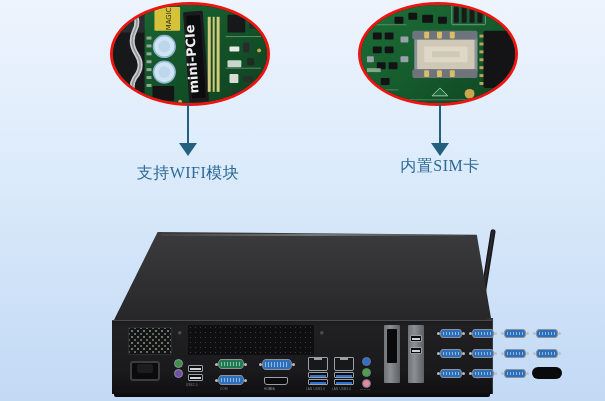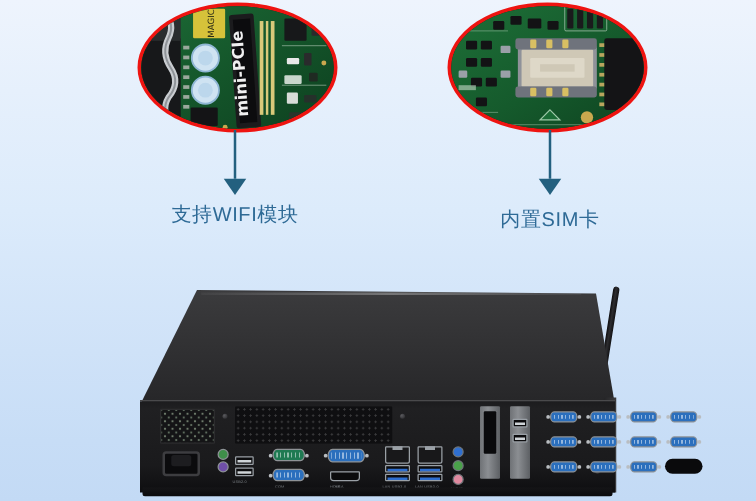--- a/index.html
+++ b/index.html
@@ -59,21 +59,21 @@
 
   
   .caption {
     position: absolute;
     text-align: center;
     color: #2e6a96;
     font-size: 16px;
     line-height: 1.45;
     letter-spacing: 0.5px;
     white-space: nowrap;
-    font-family: Liberation Sans, sans-serif;
+    font-family: Liberation Serif, serif;
   }
   .caption .line { display: block; }
 
   
   #chassis {
     position: absolute;
     left: 112px;
     top: 232px;
     width: 380px;
     height: 165px;
@@ -426,21 +426,21 @@
 
       <rect x="8" y="66" width="14" height="4" fill="#b9cfbd" opacity="0.65"></rect>
     </svg>
   </div>
 
   <div class="pointer" style="left:430px; top:104px; width:20px; height:52px;">
     <div class="stem" style="height:39px;"></div>
     <div class="head"></div>
   </div>
 
-  <div class="caption" style="left:360px; top:165px; width:160px;">
+  <div class="caption" style="left:360px; top:154px; width:160px;">
     <span class="line">内置SIM卡</span>
   </div>
 
   <div id="antenna"></div>
 
   <div id="chassis">
     <div class="chassis-top"></div>
     <div class="side-bevel"></div>
 
     <div class="chassis-face">

